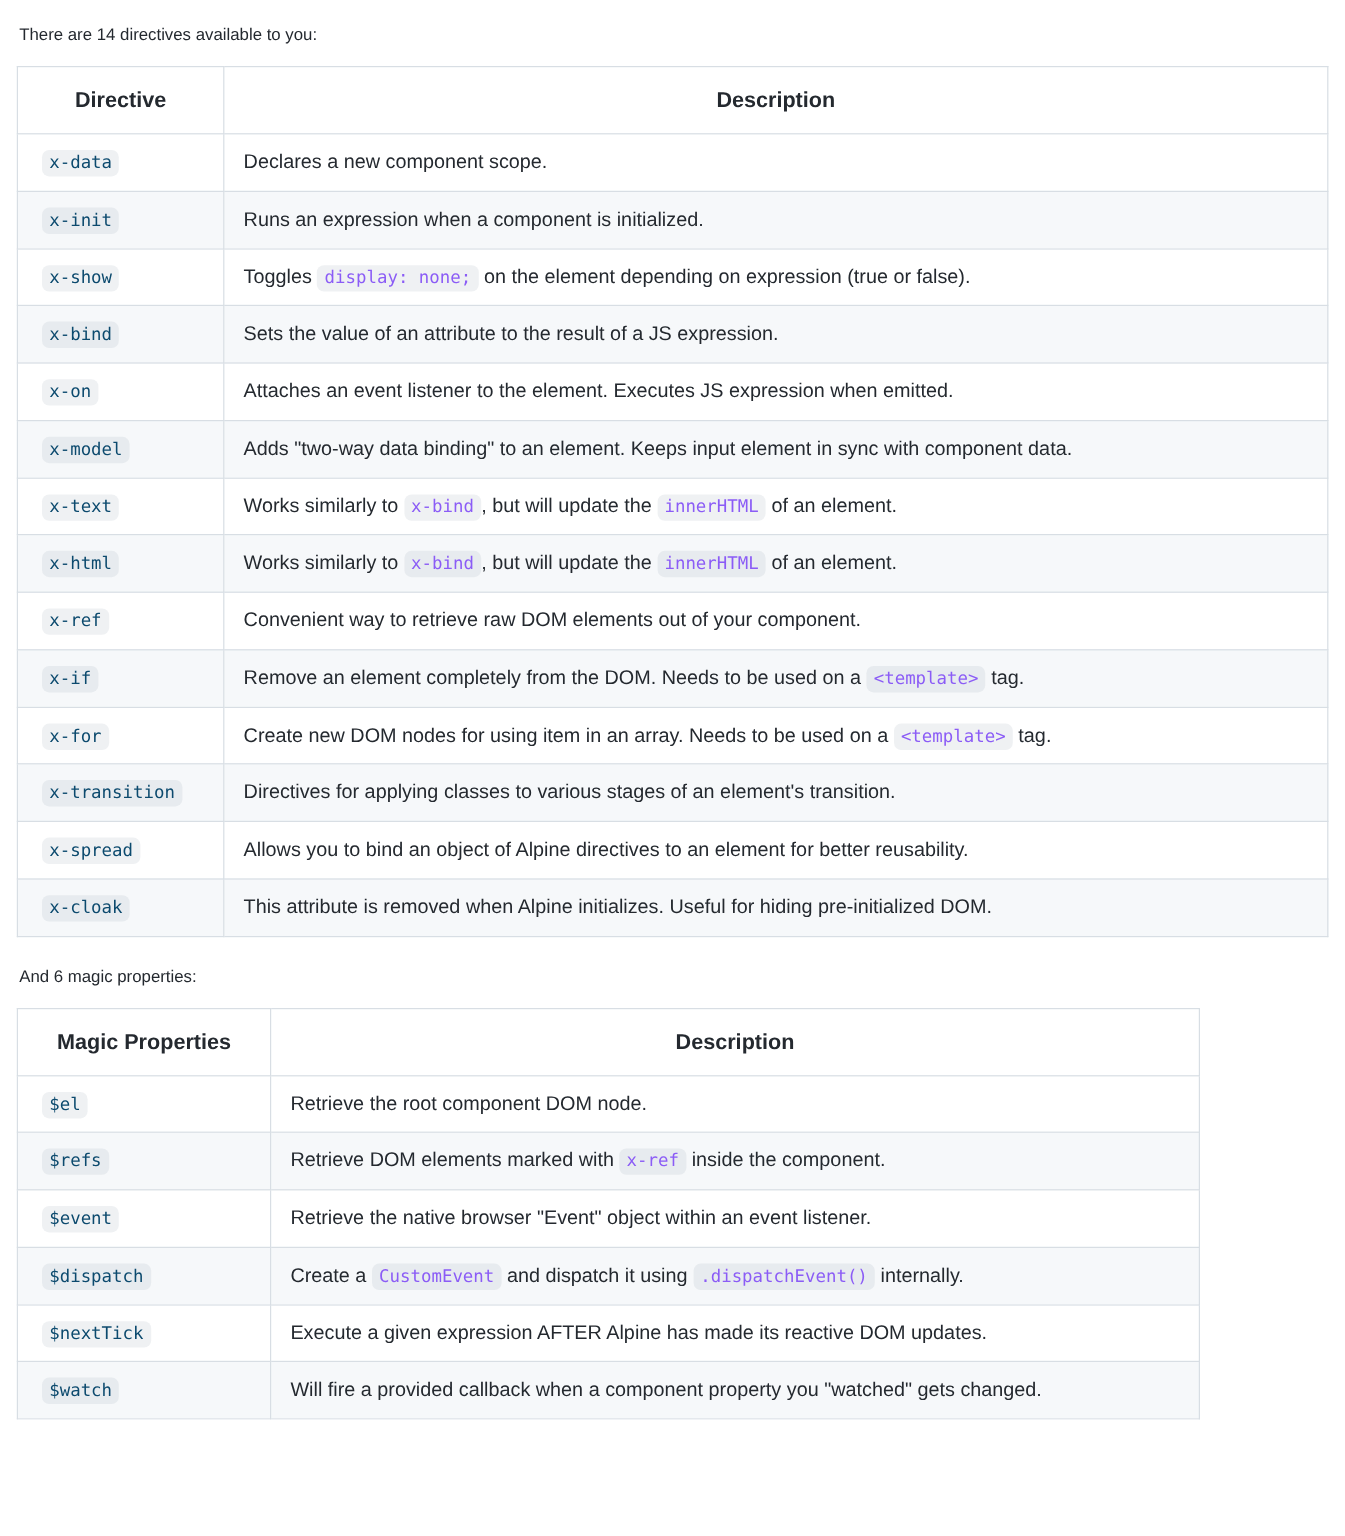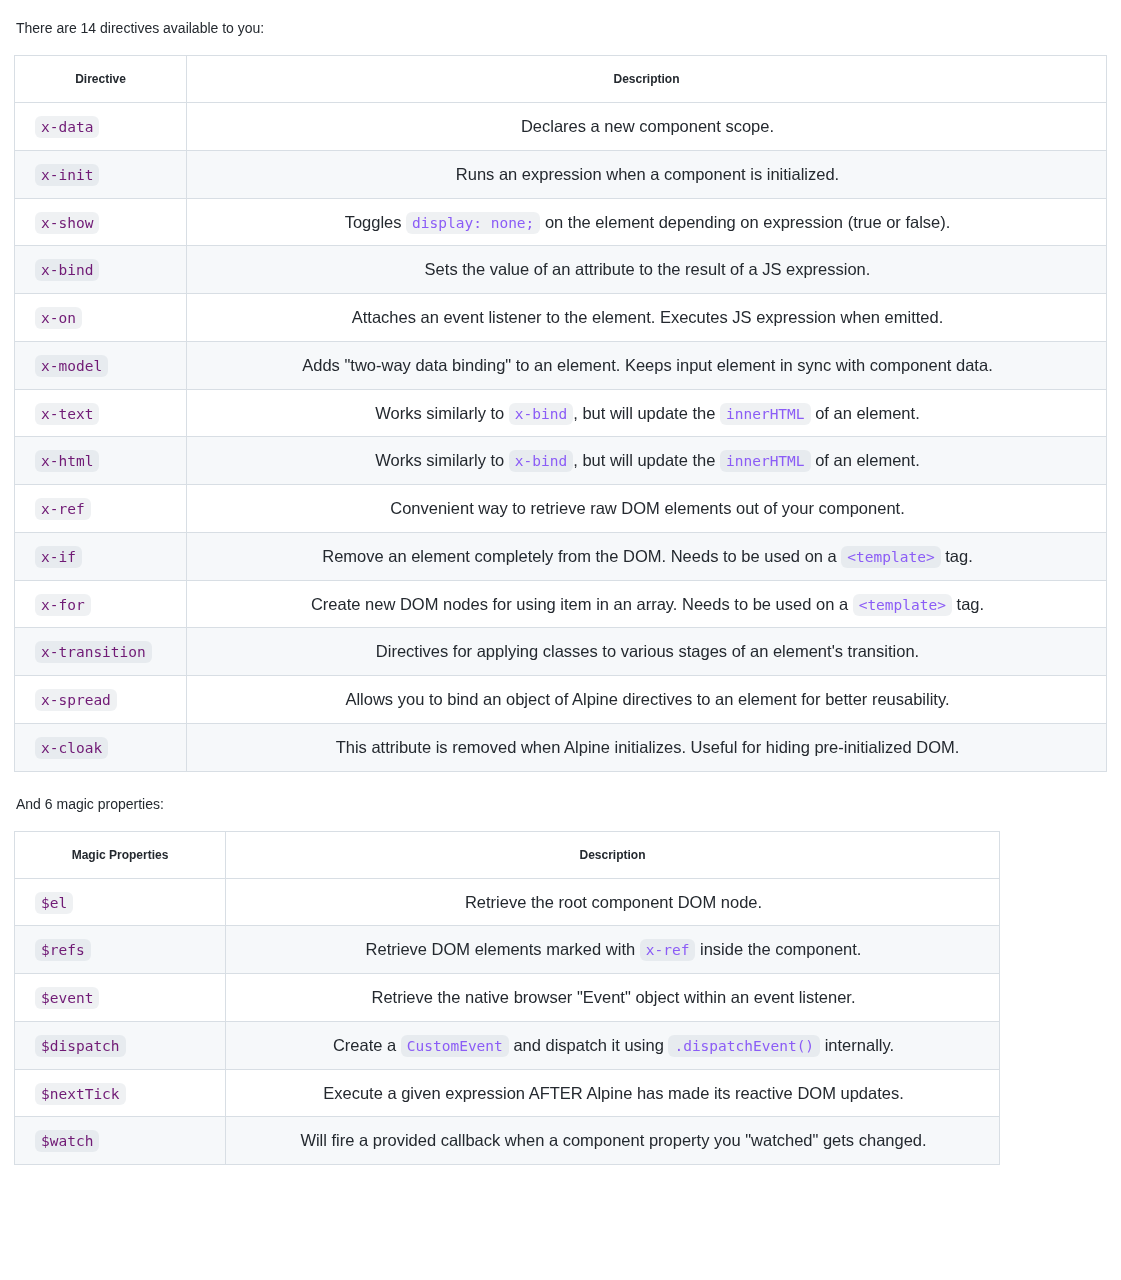--- a/index.html
+++ b/index.html
@@ -40,53 +40,53 @@
     width: 986px;
   }
   th, td {
     border: 1px solid #d8dee4;
     padding: 11px 14px;
     vertical-align: middle;
     line-height: 1.5;
   }
   th {
     font-weight: bold;
-    font-size: 12px;
+    font-size: 18px;
     text-align: center;
     background: #ffffff;
     color: #24292f;
     padding-top: 14px;
     padding-bottom: 14px;
   }
   tbody tr:nth-child(odd) {
     background: #ffffff;
   }
   tbody tr:nth-child(even) {
     background: #f6f8fa;
   }
   td.name-cell {
     text-align: left;
     padding-left: 20px;
     padding-right: 10px;
   }
   td.desc-cell {
-    text-align: center;
+    text-align: left;
     padding-left: 16px;
     color: #24292f;
   }
   .code {
     font-family: "DejaVu Sans Mono", monospace;
     font-size: 14.5px;
     background: rgba(175, 184, 193, 0.2);
     border-radius: 6px;
     padding: 3px 6px;
     white-space: nowrap;
   }
   .code.link {
-    color: #701a75;
+    color: #0c4a6e;
   }
   .code.inline {
     color: #8b5cf6;
     white-space: normal;
   }
   .directives-table col.c1 { width: 172px; }
   .directives-table col.c2 { width: auto; }
   .magic col.c1 { width: 211px; }
   .magic col.c2 { width: auto; }
 </style>

